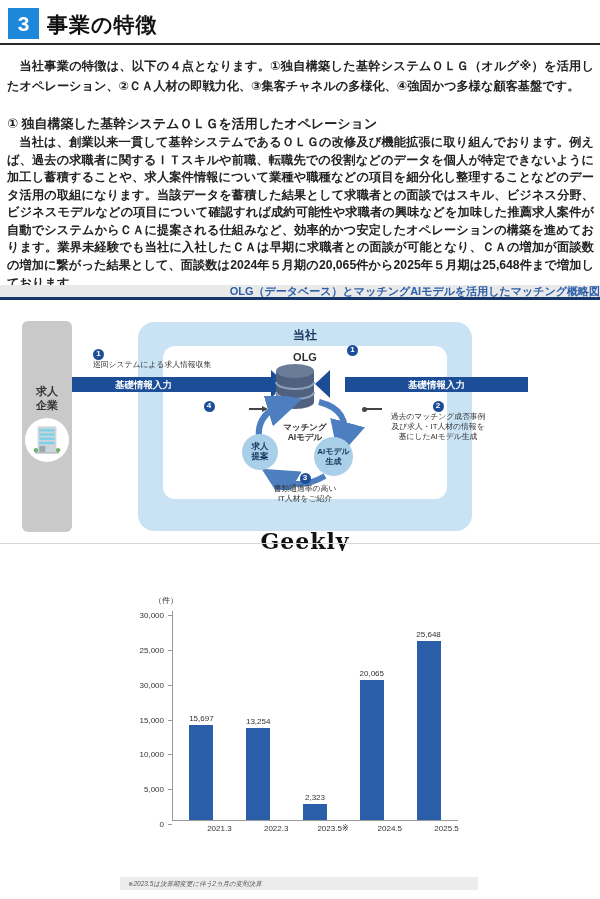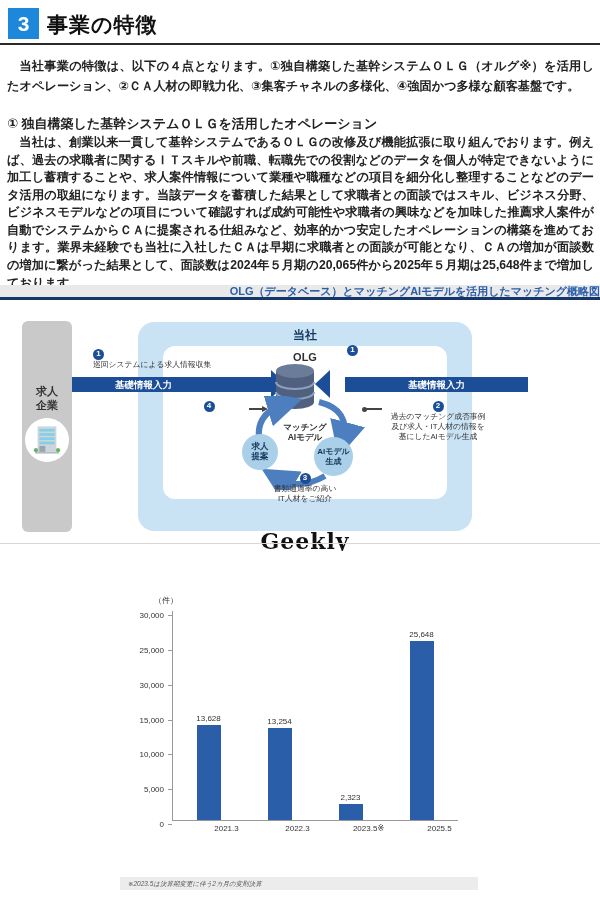--- a/index.html
+++ b/index.html
@@ -216,35 +216,40 @@
           <span class="ytick-label">5,000</span>
         </div>
         <div class="ytick" style="top: 209px;">
           <span class="ytick-label">0</span>
         </div>
       </div>
     <div class="y-axis"></div>
     <div class="x-axis"></div>
     <div class="bars" id="bars">
         <div class="slot">
-          <div class="val">13,628</div>
+          <div class="val">15,697</div>
           <div class="bar" style="height: 95px; background: rgb(43, 94, 169);"></div>
           <div class="cat">2021.3</div>
         </div>
         <div class="slot">
           <div class="val">13,254</div>
           <div class="bar" style="height: 92px; background: rgb(43, 94, 169);"></div>
           <div class="cat">2022.3</div>
         </div>
         <div class="slot">
           <div class="val">2,323</div>
           <div class="bar" style="height: 16px; background: rgb(43, 94, 169);"></div>
           <div class="cat">2023.5※</div>
         </div>
         <div class="slot">
+          <div class="val">20,065</div>
+          <div class="bar" style="height: 140px; background: rgb(43, 94, 169);"></div>
+          <div class="cat">2024.5</div>
+        </div>
+        <div class="slot">
           <div class="val">25,648</div>
           <div class="bar" style="height: 179px; background: rgb(43, 94, 169);"></div>
           <div class="cat">2025.5</div>
         </div>
       </div>
     <div class="chart-footer">
       <div class="footnote">※2023.5は決算期変更に伴う2カ月の変則決算</div>
     </div>
   </div>
 

